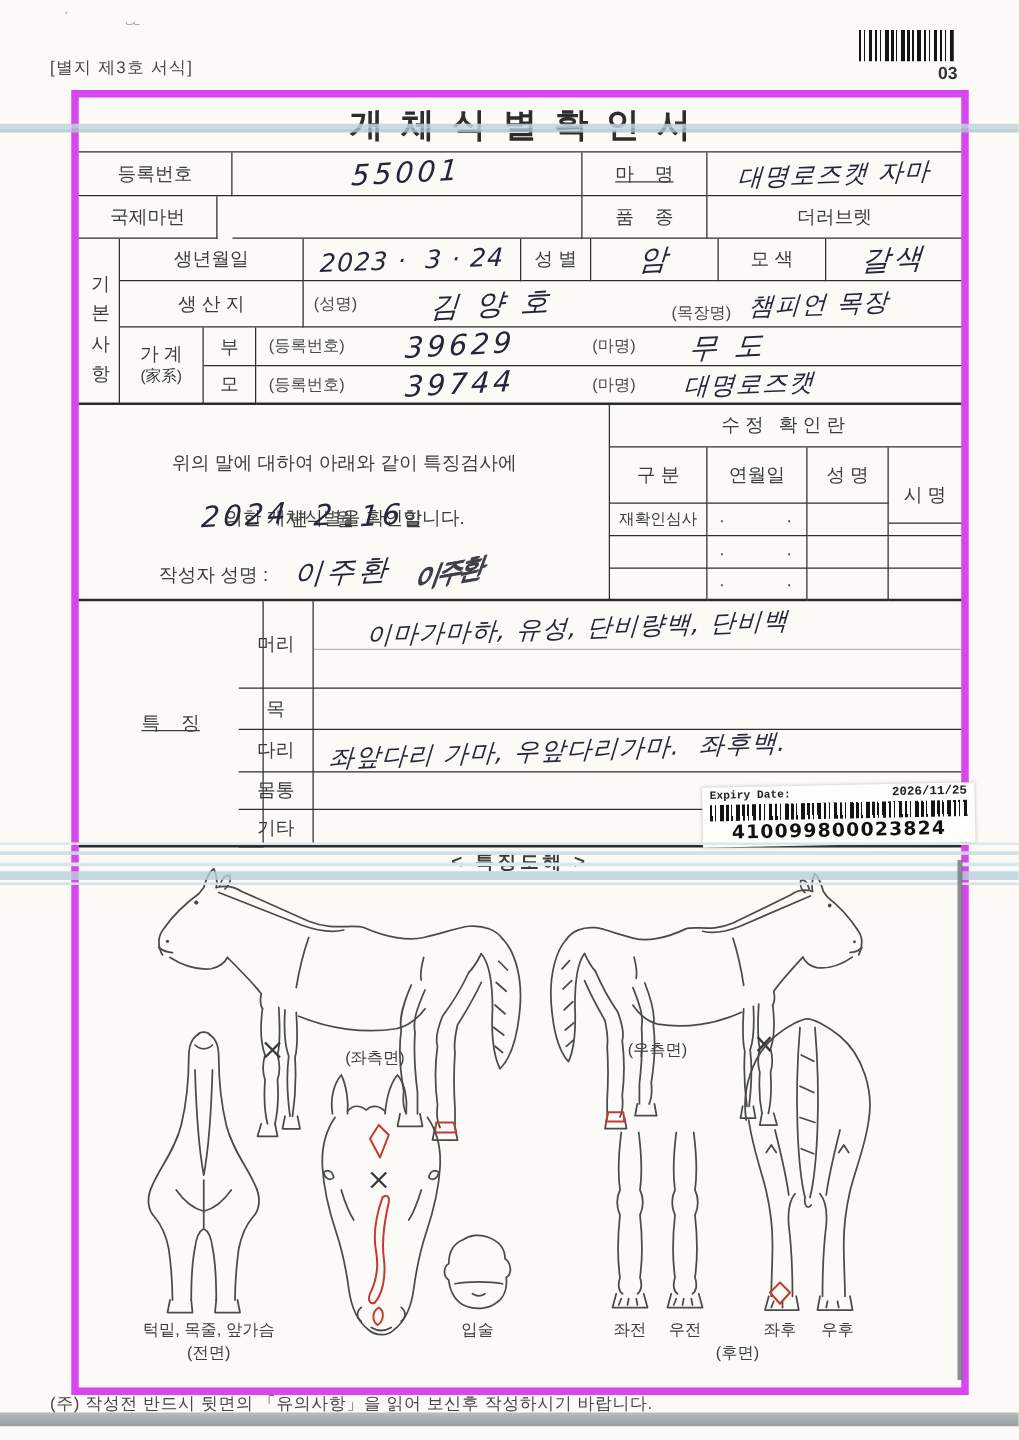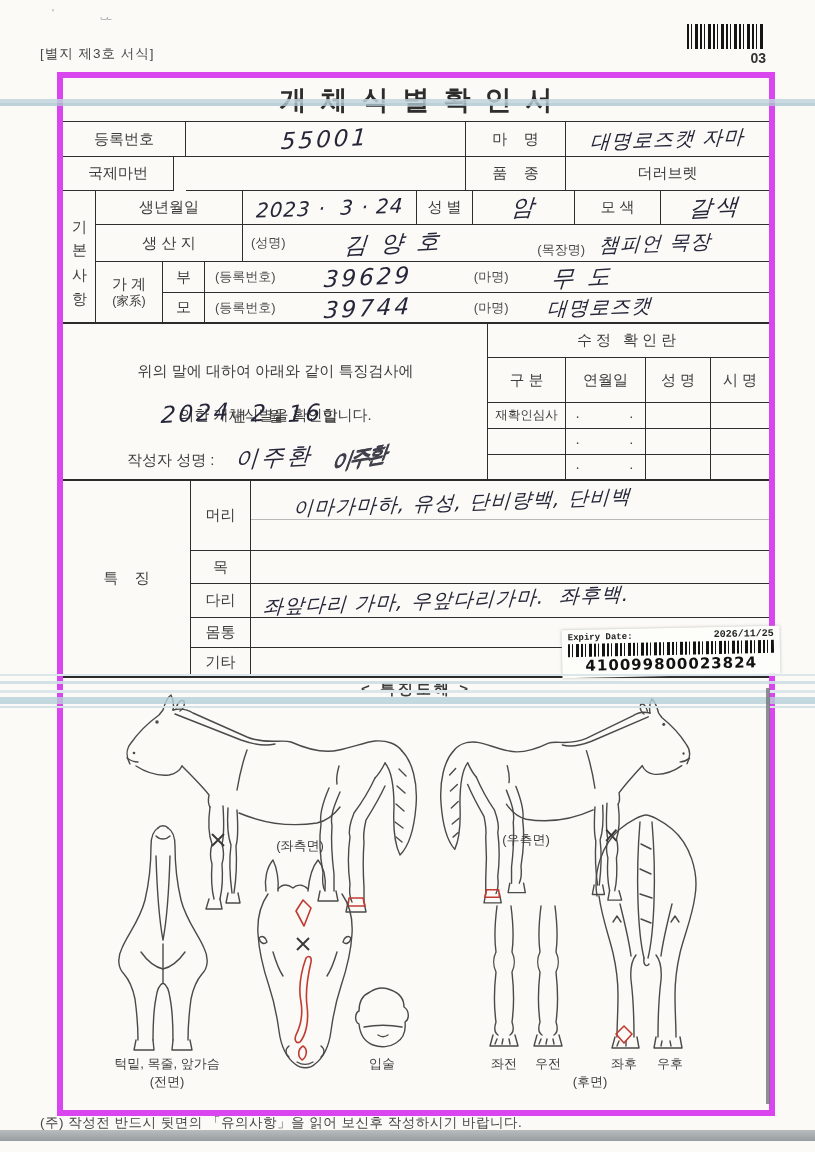--- a/index.html
+++ b/index.html
@@ -62,21 +62,21 @@
 
 <div class="abs barcode" style="left:687px;top:24px;width:76px;height:25px;"></div>
 <div class="abs" style="left:740px;top:50px;width:26px;text-align:right;font-size:14px;font-weight:bold;color:#333;">03</div>
 
 <div class="form">
 
   <div class="cell bb title" style="left:0;top:0;width:706px;height:44px;">개체식별확인서</div>
 
   <div class="cell br bb" style="left:0;top:44px;width:123px;height:35px;">등록번호</div>
   <div class="cell br bb" style="left:123px;top:44px;width:280px;height:35px;"><span class="hw hw-big">55001</span></div>
-  <div class="cell br bb" style="left:403px;top:44px;width:100px;height:35px;">마    명</div>
+  <div class="cell br bb" style="left:403px;top:44px;width:100px;height:35px;text-decoration:underline;">마    명</div>
   <div class="cell bb" style="left:503px;top:44px;width:203px;height:35px;"><span class="hw hw-med">대명로즈캣 자마</span></div>
 
   <div class="cell br bb" style="left:0;top:79px;width:111px;height:34px;">국제마번</div>
   <div class="cell br bb" style="left:123px;top:79px;width:280px;height:34px;"></div>
   <div class="cell br bb" style="left:403px;top:79px;width:100px;height:34px;">품    종</div>
   <div class="cell bb" style="left:503px;top:79px;width:203px;height:34px;">더러브렛</div>
 
   <div class="cell br bb2 vert" style="left:0;top:113px;width:33px;height:133px;">기본사항</div>
 
   <div class="cell br bb" style="left:33px;top:113px;width:147px;height:34px;">생년월일</div>
@@ -127,38 +127,38 @@
       <span>작성자 성명 :</span>
       <span class="hw hw-big" style="margin-left:16px;">이주환</span>
       <span class="scribble" style="margin-left:14px;">이주환</span>
     </div>
   </div>
 
   <div class="cell bb" style="left:425px;top:246px;width:281px;height:34px;letter-spacing:4px;">수정 확인란</div>
   <div class="cell br bb" style="left:425px;top:280px;width:78px;height:45px;">구 분</div>
   <div class="cell br bb" style="left:503px;top:280px;width:80px;height:45px;">연월일</div>
   <div class="cell br bb" style="left:583px;top:280px;width:65px;height:45px;">성 명</div>
-  <div class="cell bb" style="left:648px;top:280px;width:58px;height:45px;">시 명</div>
+  <div class="cell bb" style="left:648px;top:296px;width:58px;height:45px;">시 명</div>
 
   <div class="cell br bb" style="left:425px;top:325px;width:78px;height:26px;font-size:12.5px;">재확인심사</div>
   <div class="cell br bb dots" style="left:503px;top:325px;width:80px;height:26px;">·        ·</div>
   <div class="cell br bb" style="left:583px;top:325px;width:65px;height:26px;"></div>
   <div class="cell bb" style="left:648px;top:325px;width:58px;height:26px;"></div>
 
   <div class="cell br bb" style="left:425px;top:351px;width:78px;height:26px;"></div>
   <div class="cell br bb dots" style="left:503px;top:351px;width:80px;height:26px;">·        ·</div>
   <div class="cell br bb" style="left:583px;top:351px;width:65px;height:26px;"></div>
   <div class="cell bb" style="left:648px;top:351px;width:58px;height:26px;"></div>
 
   <div class="cell br bb2" style="left:425px;top:377px;width:78px;height:26px;"></div>
   <div class="cell br bb2 dots" style="left:503px;top:377px;width:80px;height:26px;">·        ·</div>
   <div class="cell br bb2" style="left:583px;top:377px;width:65px;height:26px;"></div>
   <div class="cell bb2" style="left:648px;top:377px;width:58px;height:26px;"></div>
 
-  <div class="cell br bb2" style="left:0;top:403px;width:128px;height:197px;">특    징</div>
+  <div class="cell br bb2" style="left:0;top:403px;width:148px;height:197px;text-decoration:underline;">특    징</div>
 
   <div class="cell br bb" style="left:128px;top:403px;width:60px;height:70px;">머리</div>
   <div class="cell bb left" style="left:188px;top:403px;width:518px;height:70px;align-items:flex-start;">
     <span class="hw hw-med" style="margin:8px 0 0 42px;">이마가마하, 유성, 단비량백, 단비백</span>
   </div>
   <div class="abs" style="left:188px;top:441px;width:518px;height:1px;background:#b9b9b9;"></div>
 
   <div class="cell br bb" style="left:128px;top:473px;width:60px;height:33px;">목</div>
   <div class="cell bb" style="left:188px;top:473px;width:518px;height:33px;"></div>
 

